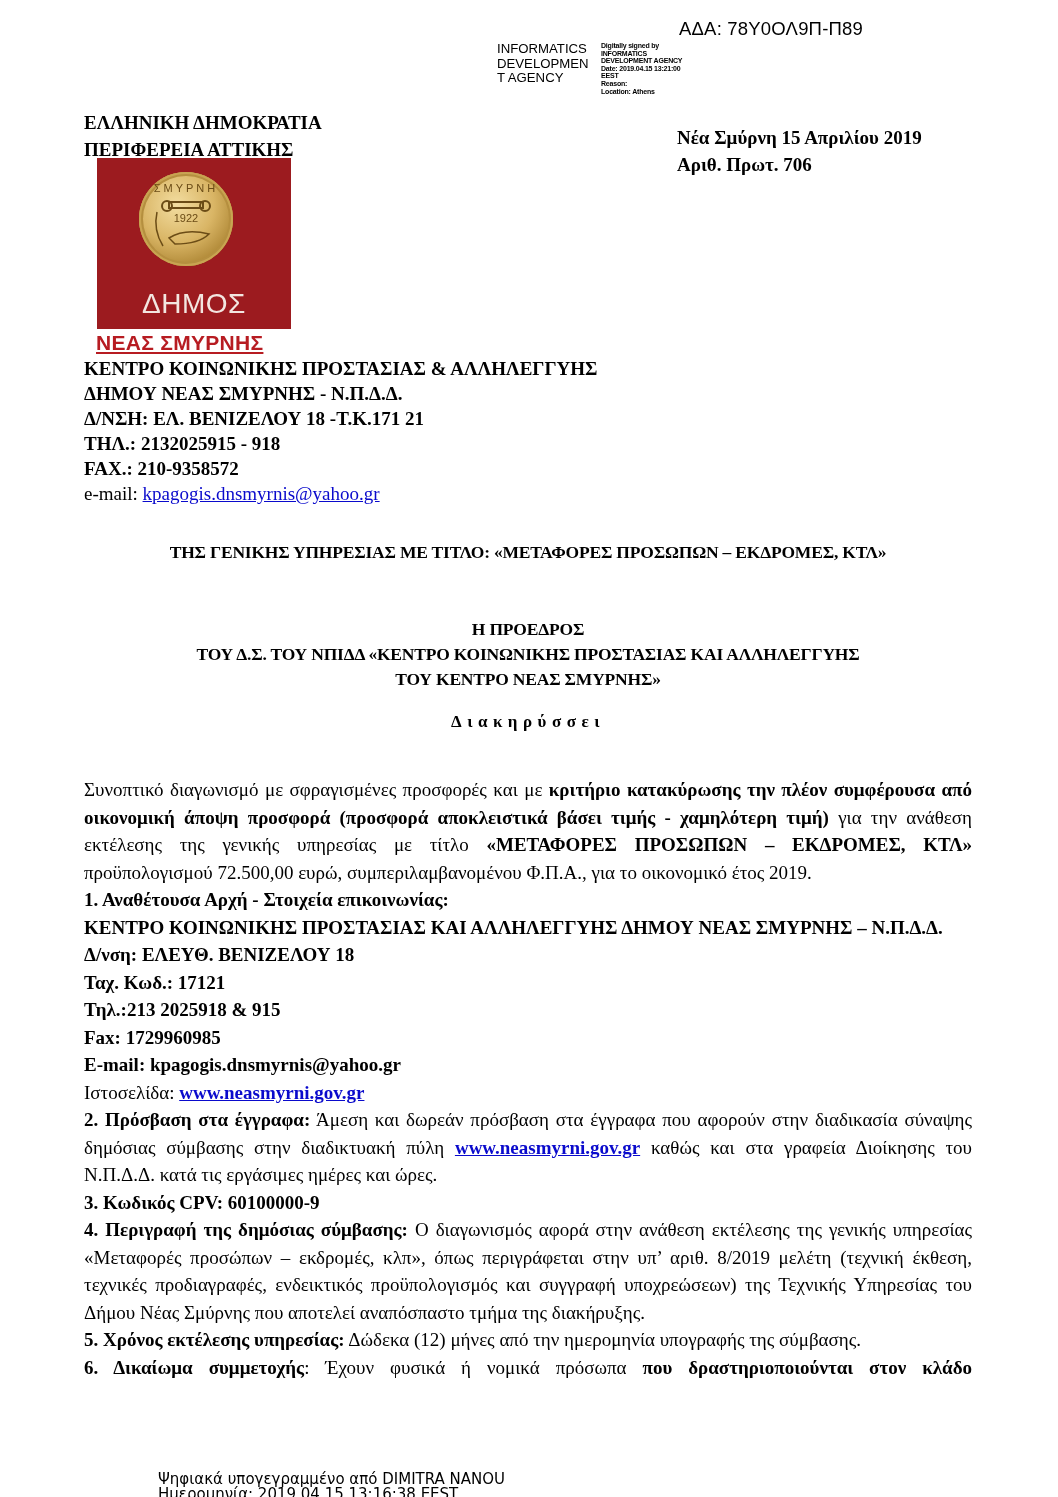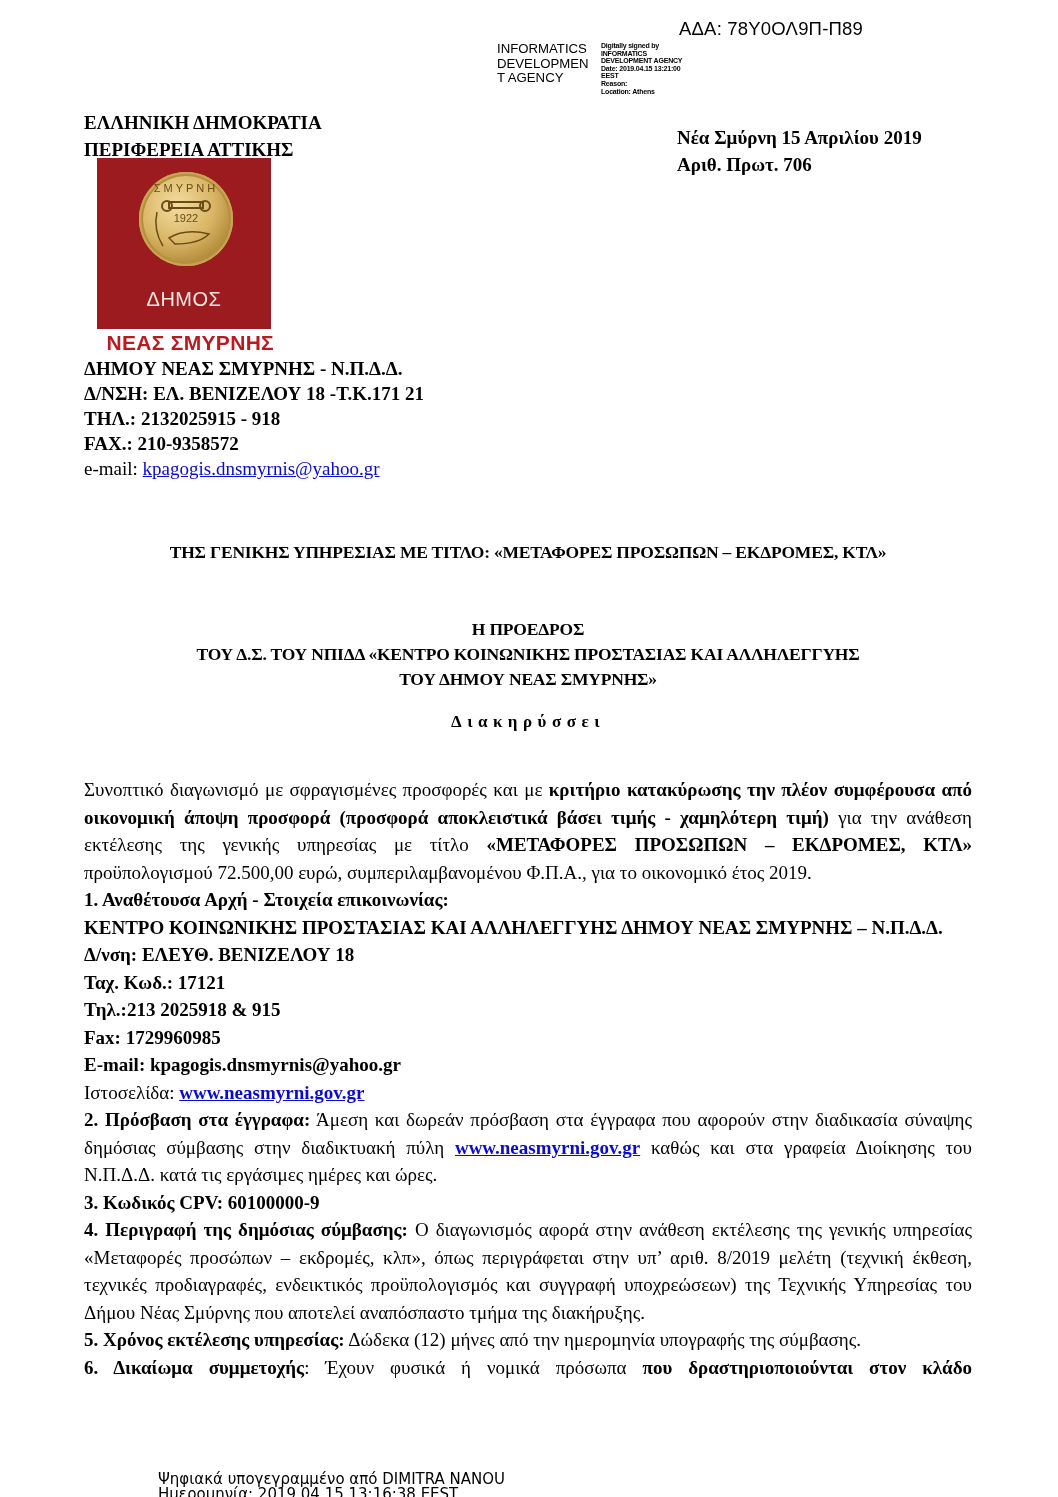--- a/index.html
+++ b/index.html
@@ -15,28 +15,28 @@
   #sig-block { left:497px; top:42px; display:flex; }
   #sig-org { font-size:13.2px; line-height:14.5px; width:102px; }
   #sig-detail { font-size:7px; line-height:7.6px; font-weight:bold; margin-left:2px; margin-top:0px; letter-spacing:-0.2px;}
 
   
   .hdr { font-size:19px; font-weight:bold; line-height:27px; }
   #hdr-left { left:84px; top:109px; }
   #hdr-right { left:677px; top:124px; }
 
   
-  #logo { left:97px; top:158px; width:174px; height:171px; background:#9c1b1f; }
+  #logo { left:97px; top:158px; width:174px; height:171px; background:#9c1b1f;padding-left:20px; }
   #coin { position:absolute; left:42px; top:14px; width:94px; height:94px; border-radius:50%;
           background:radial-gradient(circle at 40% 35%, #f3dda0 0%, #d9b565 45%, #a9812f 80%, #8a6520 100%);
           box-shadow: inset 0 0 0 2px #c9a452, inset 0 0 0 4px #b58f3f; }
   #coin-year { position:absolute; left:0; right:0; top:40px; text-align:center; font-size:11px; color:#6b4c16; font-family:"Liberation Sans", sans-serif;}
   #coin-arc { position:absolute; left:0; right:0; top:10px; text-align:center; font-size:11px; color:#6b4c16; letter-spacing:3px; font-family:"Liberation Sans", sans-serif;}
-  #logo-dimos { position:absolute; left:0; right:0; top:130px; text-align:center; color:#f3e6e0; font-size:20px; font-family:"Liberation Sans", sans-serif; letter-spacing:0.5px;}
-  #logo-name { left:96px; top:331px; width:178px; text-align:right; color:#b71c22; font-family:"Liberation Sans", sans-serif; font-weight:bold; font-size:21px; letter-spacing:0.3px; }
+  #logo-dimos { position:absolute; left:0; right:0; top:130px; text-align:center; color:#f3e6e0; font-size:28px; font-family:"Liberation Sans", sans-serif; letter-spacing:0.5px;}
+  #logo-name { left:96px; top:331px; width:178px; text-align:left; color:#b71c22; font-family:"Liberation Sans", sans-serif; font-weight:bold; font-size:21px; letter-spacing:0.3px;text-decoration:underline; }
 
   
   #org-block { left:84px; top:356px; font-size:19px; line-height:25px; }
   #org-block .ln { font-weight:bold; }
   a.link { color:#0a0acc; text-decoration:underline; }
 
   
   .center-title { left:84px; width:888px; text-align:center; font-size:17.5px; font-weight:bold; line-height:25px; letter-spacing:-0.2px; }
   #title-1 { top:540px; }
   #title-2 { top:617px; }
@@ -91,34 +91,35 @@
       <path d="M30 66 Q46 56 70 62 Q60 72 36 72 Z" fill="none" stroke="#6b4c16" stroke-width="1.5"></path>
       <path d="M18 40 Q14 58 24 74" fill="none" stroke="#6b4c16" stroke-width="1.5"></path>
     </svg>
     <div id="coin-year">1922</div>
   </div>
   <div id="logo-dimos">ΔΗΜΟΣ</div>
 </div>
 <div id="logo-name" class="abs">ΝΕΑΣ ΣΜΥΡΝΗΣ</div>
 
 <div id="org-block" class="abs">
+  <div class="ln">ΚΕΝΤΡΟ ΚΟΙΝΩΝΙΚΗΣ ΠΡΟΣΤΑΣΙΑΣ &amp; ΑΛΛΗΛΕΓΓΥΗΣ</div>
   <div class="ln">ΔΗΜΟΥ ΝΕΑΣ ΣΜΥΡΝΗΣ - Ν.Π.Δ.Δ.</div>
   <div class="ln">Δ/ΝΣΗ: ΕΛ. ΒΕΝΙΖΕΛΟΥ 18 -Τ.Κ.171 21</div>
   <div class="ln">ΤΗΛ.: 2132025915 - 918</div>
   <div class="ln">FAX.: 210-9358572</div>
   <div><span>e-mail: </span><a class="link">kpagogis.dnsmyrnis@yahoo.gr</a></div>
 </div>
 
 <div id="title-1" class="abs center-title">
   <div>ΤΗΣ ΓΕΝΙΚΗΣ ΥΠΗΡΕΣΙΑΣ ΜΕ ΤΙΤΛΟ: «ΜΕΤΑΦΟΡΕΣ ΠΡΟΣΩΠΩΝ – ΕΚΔΡΟΜΕΣ, ΚΤΛ»</div>
 </div>
 <div id="title-2" class="abs center-title">
   <div>Η ΠΡΟΕΔΡΟΣ</div>
   <div>ΤΟΥ Δ.Σ. ΤΟΥ ΝΠΙΔΔ «ΚΕΝΤΡΟ ΚΟΙΝΩΝΙΚΗΣ ΠΡΟΣΤΑΣΙΑΣ ΚΑΙ ΑΛΛΗΛΕΓΓΥΗΣ</div>
-  <div>ΤΟΥ ΔΗΜΟΥ ΝΕΑΣ ΣΜΥΡΝΗΣ»</div>
+  <div>ΤΟΥ ΚΕΝΤΡΟ ΝΕΑΣ ΣΜΥΡΝΗΣ»</div>
 </div>
 <div id="declare" class="abs">Διακηρύσσει</div>
 
 <div id="body" class="abs">
   <p class="just"><span>Συνοπτικό διαγωνισμό με σφραγισμένες προσφορές και με </span><b>κριτήριο κατακύρωσης την πλέον συμφέρουσα από οικονομική άποψη προσφορά (προσφορά αποκλειστικά βάσει τιμής - χαμηλότερη τιμή)</b><span> για την ανάθεση εκτέλεσης της γενικής υπηρεσίας με τίτλο </span><b>«ΜΕΤΑΦΟΡΕΣ ΠΡΟΣΩΠΩΝ – ΕΚΔΡΟΜΕΣ, ΚΤΛ»</b><span> προϋπολογισμού 72.500,00 ευρώ, συμπεριλαμβανομένου Φ.Π.Α., για το οικονομικό έτος 2019.</span></p>
 
   <p class="b">1. Αναθέτουσα Αρχή - Στοιχεία επικοινωνίας:</p>
   <p class="b">ΚΕΝΤΡΟ ΚΟΙΝΩΝΙΚΗΣ ΠΡΟΣΤΑΣΙΑΣ ΚΑΙ ΑΛΛΗΛΕΓΓΥΗΣ ΔΗΜΟΥ ΝΕΑΣ ΣΜΥΡΝΗΣ – Ν.Π.Δ.Δ.</p>
   <p class="b">Δ/νση: ΕΛΕΥΘ. ΒΕΝΙΖΕΛΟΥ 18</p>
   <p class="b">Ταχ. Κωδ.: 17121</p>

